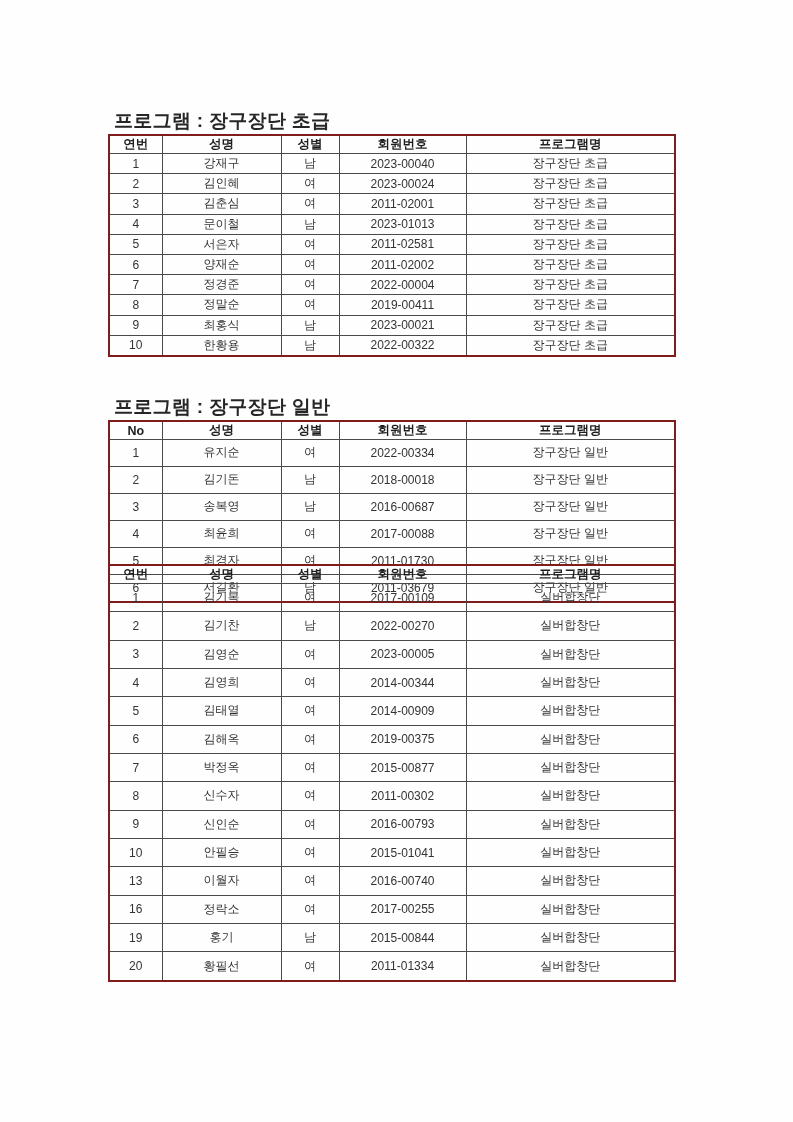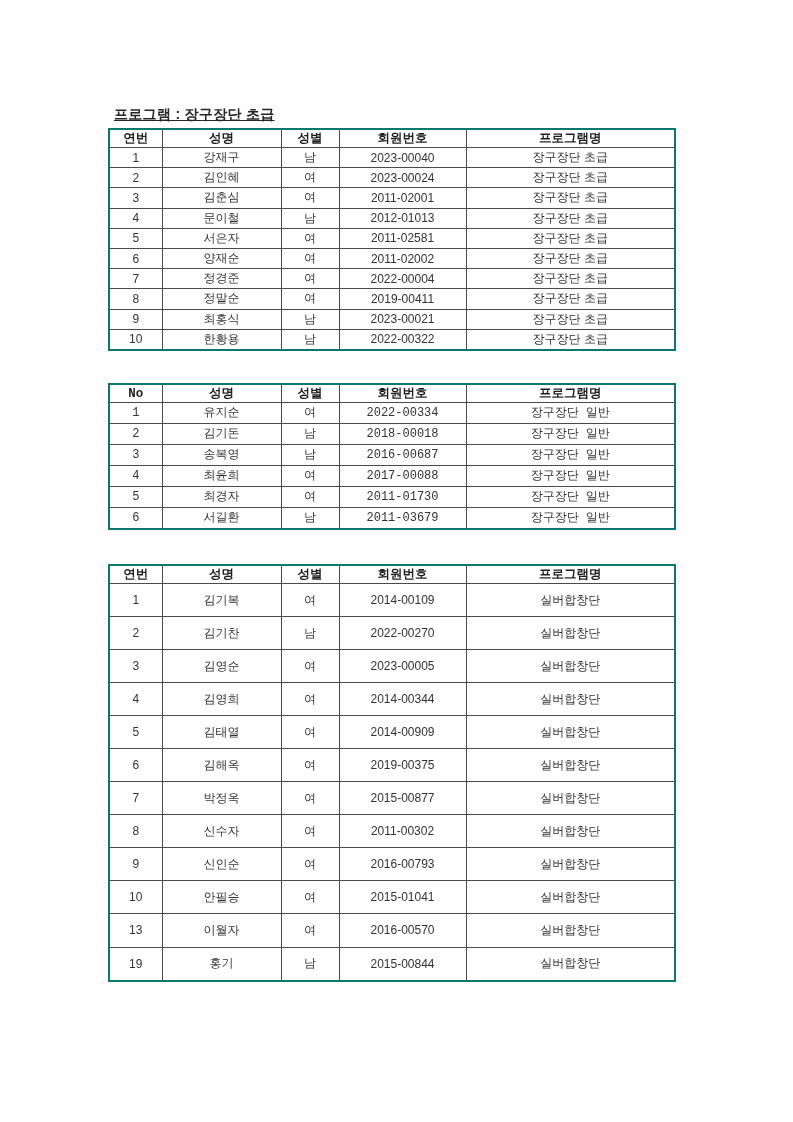--- a/index.html
+++ b/index.html
@@ -19,51 +19,50 @@
   }
   .section {
     position: absolute;
     left: 108px;
     width: 566px;
   }
   #sec1 { top: 97px; }
   #sec2 { top: 383px; }
   #sec3 { top: 564px; }
   .tbl-title {
-    font-size: 14px;
+    font-size: 19px;
     font-weight: bold;
     color: #262626;
     line-height: 15px;
-    margin: 10px 0 6px 6px;
+    margin: 16px 0 6px 6px;
     letter-spacing: 0.3px;
     white-space: nowrap;
-    text-decoration: underline;
   }
   table.member-table {
     border-collapse: collapse;
     table-layout: fixed;
     width: 566px;
     background: transparent;
   }
   #tbl1 { height: 223px; }
-  #tbl2 { height: 147px; font-family: Liberation Mono, monospace; }
+  #tbl2 { height: 183px; }
   #tbl3 { height: 418px; }
   table.member-table th,
   table.member-table td {
     border: 1.5px solid #4a4a4a;
     padding: 0 2px;
     text-align: center;
     vertical-align: middle;
     font-size: 12px;
     color: #333333;
     overflow: hidden;
     white-space: nowrap;
   }
   table.member-table {
-    border: 2px solid #0f766e;
+    border: 2px solid #7f1d1d;
     padding-left: 39px;
   }
   table.member-table th {
     font-weight: bold;
     font-size: 12.5px;
     color: #1e1e1e;
   }
   col.c-no   { width: 53px; }
   col.c-name { width: 119px; }
   col.c-sex  { width: 58px; }
@@ -113,21 +112,21 @@
             <td>3</td>
             <td>김춘심</td>
             <td>여</td>
             <td>2011-02001</td>
             <td>장구장단 초급</td>
           </tr>
           <tr>
             <td>4</td>
             <td>문이철</td>
             <td>남</td>
-            <td>2012-01013</td>
+            <td>2023-01013</td>
             <td>장구장단 초급</td>
           </tr>
           <tr>
             <td>5</td>
             <td>서은자</td>
             <td>여</td>
             <td>2011-02581</td>
             <td>장구장단 초급</td>
           </tr>
           <tr>
@@ -163,20 +162,21 @@
             <td>한황용</td>
             <td>남</td>
             <td>2022-00322</td>
             <td>장구장단 초급</td>
           </tr>
         </tbody>
     </table>
   </div>
 
   <div class="section" id="sec2">
+    <div class="tbl-title">프로그램 : 장구장단 일반</div>
     <table class="member-table" id="tbl2">
       <colgroup>
         <col class="c-no">
           <col class="c-name">
           <col class="c-sex">
           <col class="c-mid">
           <col class="c-prog">
       </colgroup>
       <thead>
         <tr>
@@ -250,21 +250,21 @@
           <th>성별</th>
           <th>회원번호</th>
           <th>프로그램명</th>
         </tr>
       </thead>
       <tbody>
           <tr>
             <td>1</td>
             <td>김기복</td>
             <td>여</td>
-            <td>2014-00109</td>
+            <td>2017-00109</td>
             <td>실버합창단</td>
           </tr>
           <tr>
             <td>2</td>
             <td>김기찬</td>
             <td>남</td>
             <td>2022-00270</td>
             <td>실버합창단</td>
           </tr>
           <tr>
@@ -320,27 +320,41 @@
             <td>10</td>
             <td>안필승</td>
             <td>여</td>
             <td>2015-01041</td>
             <td>실버합창단</td>
           </tr>
           <tr>
             <td>13</td>
             <td>이월자</td>
             <td>여</td>
-            <td>2016-00570</td>
+            <td>2016-00740</td>
+            <td>실버합창단</td>
+          </tr>
+          <tr>
+            <td>16</td>
+            <td>정락소</td>
+            <td>여</td>
+            <td>2017-00255</td>
             <td>실버합창단</td>
           </tr>
           <tr>
             <td>19</td>
             <td>홍기</td>
             <td>남</td>
             <td>2015-00844</td>
+            <td>실버합창단</td>
+          </tr>
+          <tr>
+            <td>20</td>
+            <td>황필선</td>
+            <td>여</td>
+            <td>2011-01334</td>
             <td>실버합창단</td>
           </tr>
         </tbody>
     </table>
   </div>
 
 </div>
 
 </body></html>

